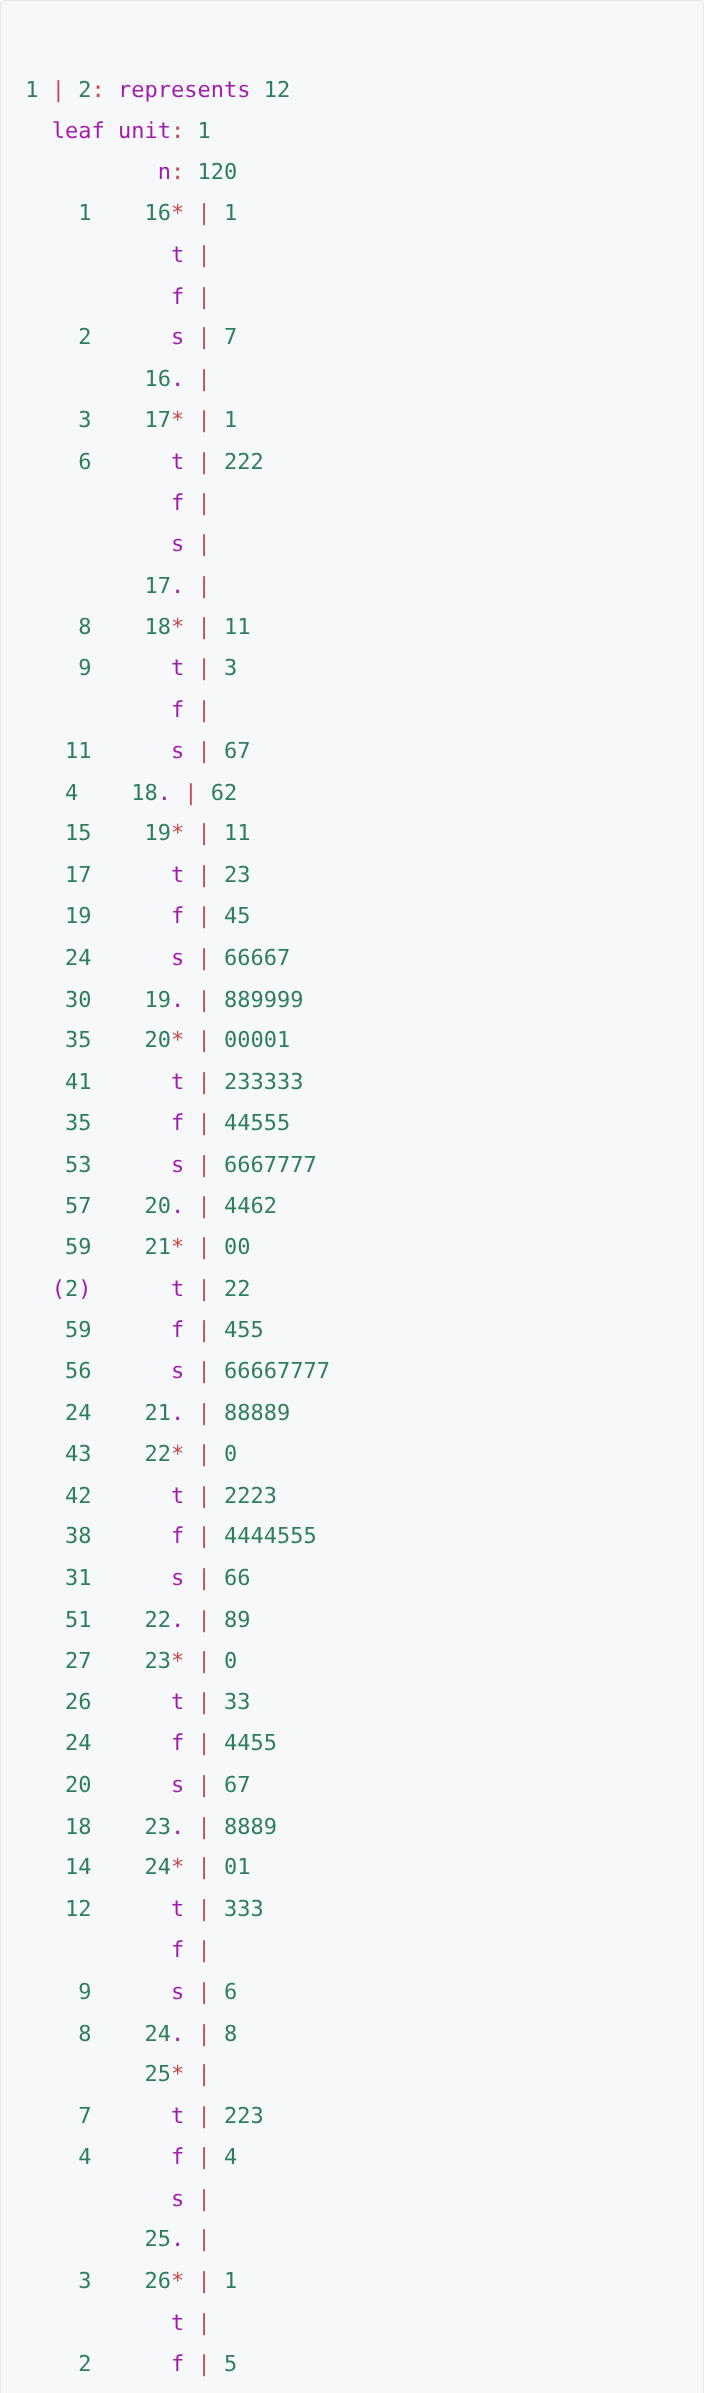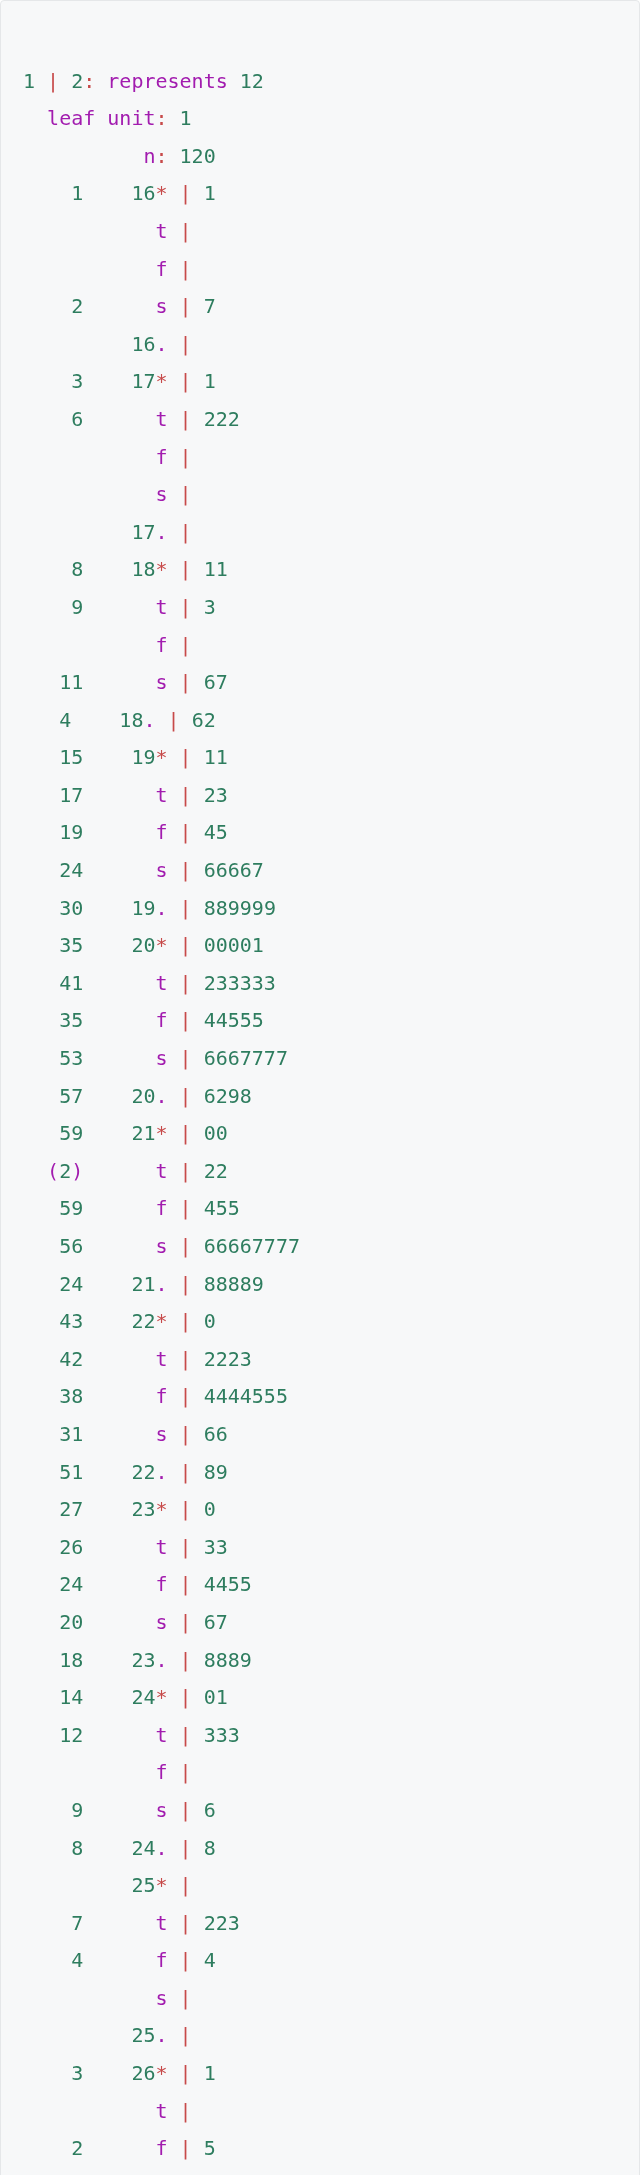--- a/index.html
+++ b/index.html
@@ -51,21 +51,21 @@
    <span class="num">4</span>    <span class="num">18</span><span class="kw">.</span> <span class="op">|</span> <span class="num">62</span>
    <span class="num">15</span>    <span class="num">19</span><span class="op">*</span> <span class="op">|</span> <span class="num">11</span>
    <span class="num">17</span>      <span class="kw">t</span> <span class="op">|</span> <span class="num">23</span>
    <span class="num">19</span>      <span class="kw">f</span> <span class="op">|</span> <span class="num">45</span>
    <span class="num">24</span>      <span class="kw">s</span> <span class="op">|</span> <span class="num">66667</span>
    <span class="num">30</span>    <span class="num">19</span><span class="kw">.</span> <span class="op">|</span> <span class="num">889999</span>
    <span class="num">35</span>    <span class="num">20</span><span class="op">*</span> <span class="op">|</span> <span class="num">00001</span>
    <span class="num">41</span>      <span class="kw">t</span> <span class="op">|</span> <span class="num">233333</span>
    <span class="num">35</span>      <span class="kw">f</span> <span class="op">|</span> <span class="num">44555</span>
    <span class="num">53</span>      <span class="kw">s</span> <span class="op">|</span> <span class="num">6667777</span>
-   <span class="num">57</span>    <span class="num">20</span><span class="kw">.</span> <span class="op">|</span> <span class="num">6298</span>
+   <span class="num">57</span>    <span class="num">20</span><span class="kw">.</span> <span class="op">|</span> <span class="num">4462</span>
    <span class="num">59</span>    <span class="num">21</span><span class="op">*</span> <span class="op">|</span> <span class="num">00</span>
   <span class="kw">(</span><span class="num">2</span><span class="kw">)</span>      <span class="kw">t</span> <span class="op">|</span> <span class="num">22</span>
    <span class="num">59</span>      <span class="kw">f</span> <span class="op">|</span> <span class="num">455</span>
    <span class="num">56</span>      <span class="kw">s</span> <span class="op">|</span> <span class="num">66667777</span>
    <span class="num">24</span>    <span class="num">21</span><span class="kw">.</span> <span class="op">|</span> <span class="num">88889</span>
    <span class="num">43</span>    <span class="num">22</span><span class="op">*</span> <span class="op">|</span> <span class="num">0</span>
    <span class="num">42</span>      <span class="kw">t</span> <span class="op">|</span> <span class="num">2223</span>
    <span class="num">38</span>      <span class="kw">f</span> <span class="op">|</span> <span class="num">4444555</span>
    <span class="num">31</span>      <span class="kw">s</span> <span class="op">|</span> <span class="num">66</span>
    <span class="num">51</span>    <span class="num">22</span><span class="kw">.</span> <span class="op">|</span> <span class="num">89</span>

